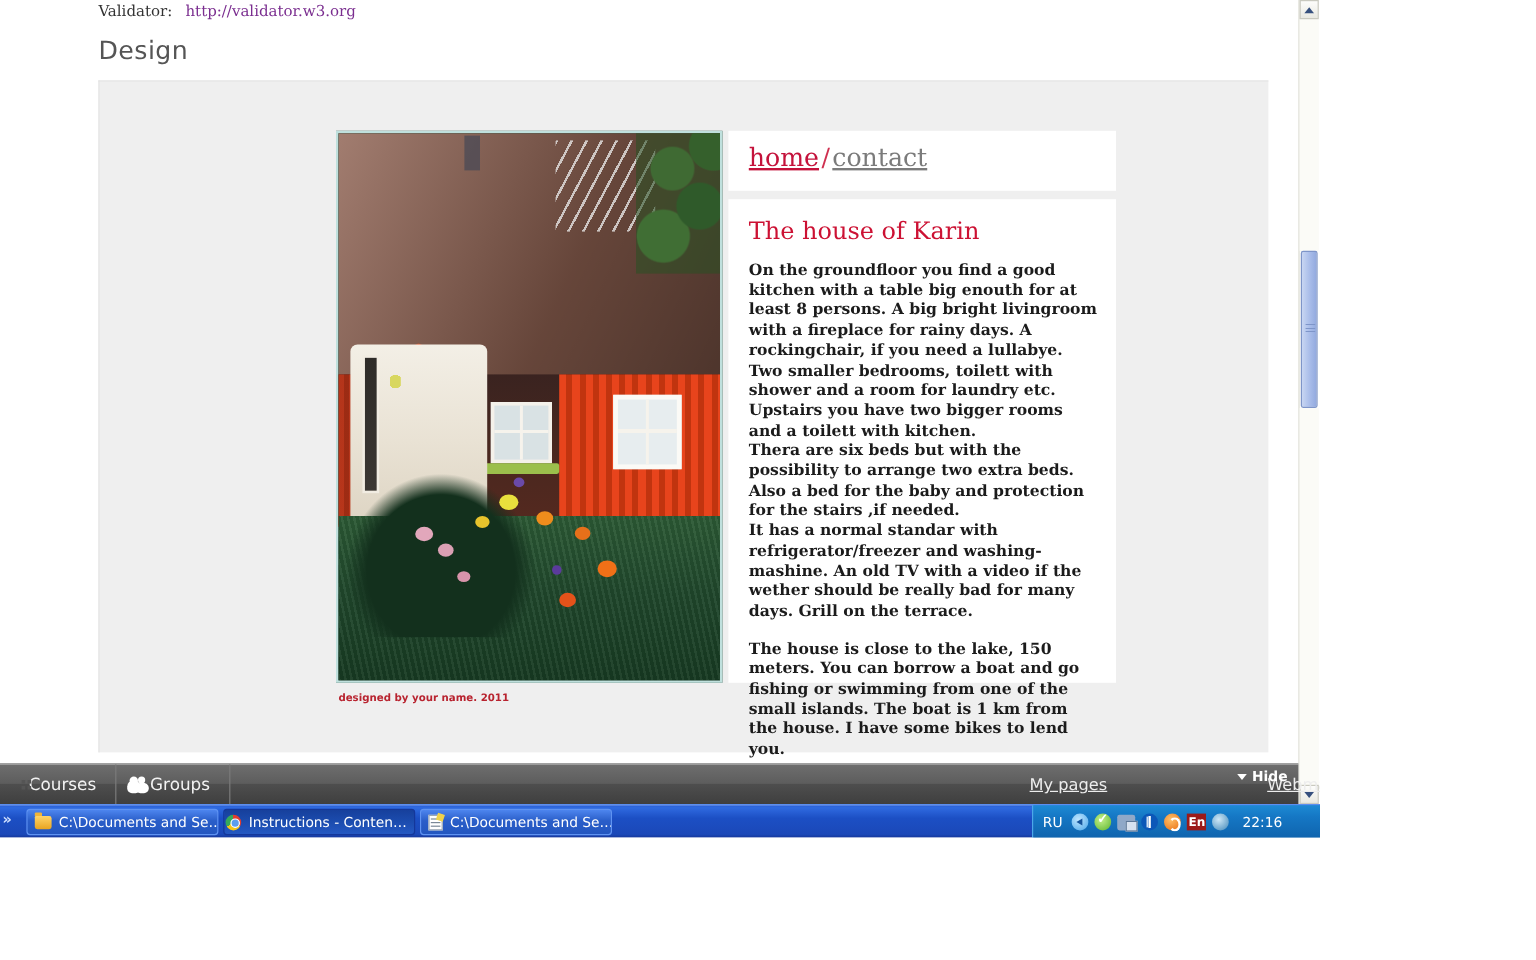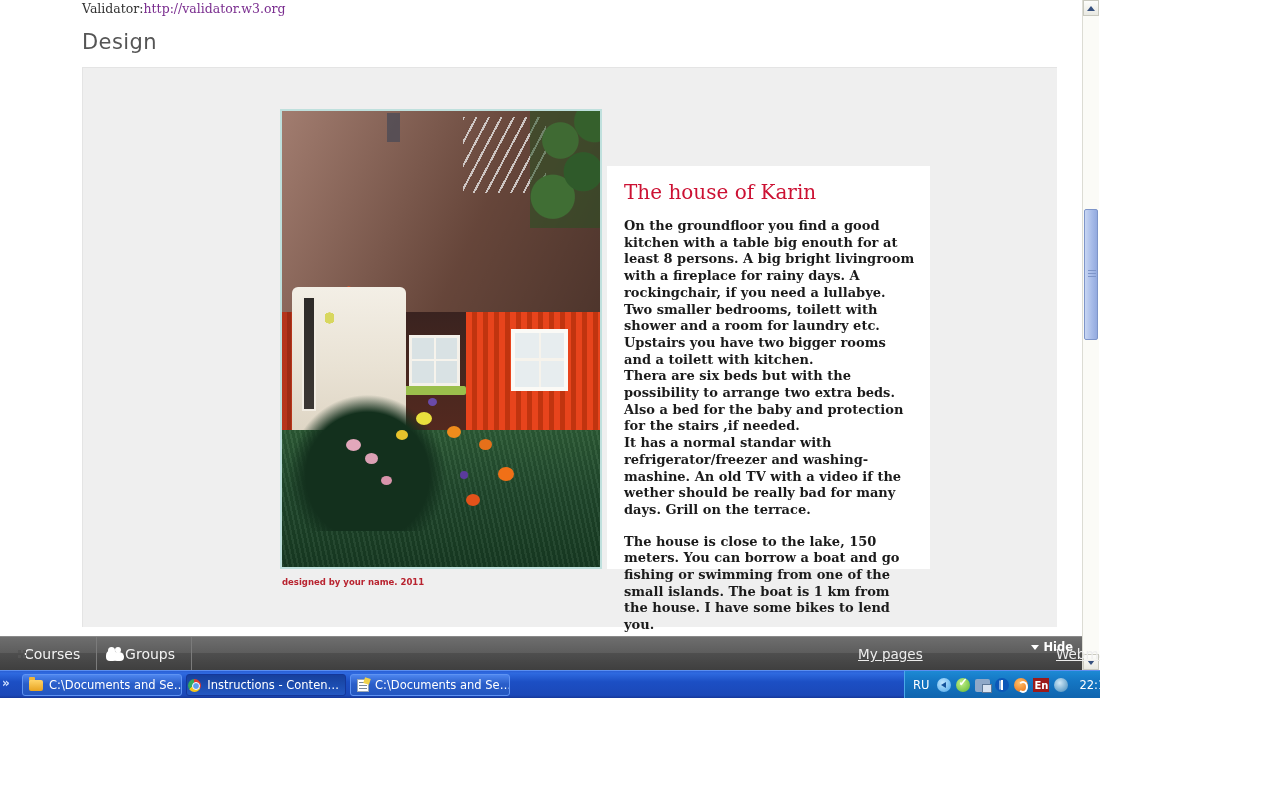--- a/index.html
+++ b/index.html
@@ -18,21 +18,21 @@
     overflow:hidden;
   }
 
   
   #validator-line {
     position:absolute; left:82px; top:1px;
     font-family:"DejaVu Serif","Liberation Serif",serif;
     font-size:12.5px; color:#333333;
     white-space:nowrap;
   }
-  #validator-link { color:#7a2d8f; text-decoration:none; margin-left:0; }
+  #validator-link { color:#7a2d8f; text-decoration:none; margin-left:11px; }
 
   
   #design-heading {
     position:absolute; left:82px; top:30px;
     font-family:"DejaVu Sans","Liberation Sans",sans-serif;
     font-size:21px; font-weight:normal; color:#555555;
     letter-spacing:.4px;
   }
 
   
@@ -324,21 +324,21 @@
   .ico-folder:before { content:"";position:absolute;left:0;top:-3px;width:6px;height:3px;background:#f0b43a;border-radius:1px 1px 0 0; }
   .ico-chrome { width:13px;height:13px;border-radius:50%;flex:0 0 auto;
     background:conic-gradient(#e23b2e 0 33%, #f5c518 33% 66%, #35a85b 66% 100%); position:relative; }
   .ico-chrome:after { content:"";position:absolute;left:3.5px;top:3.5px;width:6px;height:6px;border-radius:50%;background:#5c9ded;border:1px solid #fff; }
   .ico-notepad { width:12px;height:13px;background:#ffffff;border:1px solid #9aa7b5;flex:0 0 auto;position:relative; }
   .ico-notepad:before { content:"";position:absolute;left:1px;top:2px;width:8px;height:1px;background:#7b8897;box-shadow:0 3px 0 #7b8897,0 6px 0 #7b8897; }
   .ico-notepad:after { content:"";position:absolute;right:-2px;top:-2px;width:6px;height:6px;background:#f0d24b;transform:rotate(18deg); }
 
   
   #tray {
-    position:absolute; right:0; top:0; width:196px; height:28px;
+    position:absolute; right:0; top:0; width:240px; height:28px;
     background:linear-gradient(180deg,#1d8ad4 0%,#1577c4 35%,#0f63ad 100%);
     border-left:1px solid #4aa9e8;
     display:flex; align-items:center; gap:5px; padding-left:8px;
   }
   #tray-lang { color:#ffffff; font-size:11.5px; font-family:"DejaVu Sans","Liberation Sans",sans-serif; margin-right:3px; }
   .tray-ico { width:14px;height:14px;border-radius:50%;flex:0 0 auto; }
   #tray-chevron { background:radial-gradient(circle at 40% 35%,#bfe6ff,#4aa6e8); position:relative; }
   #tray-chevron:after { content:"";position:absolute;left:4px;top:3.5px;width:0;height:0;border-top:3px solid transparent;border-bottom:3px solid transparent;border-right:5px solid #15539b; }
   #tray-shield { background:radial-gradient(circle at 40% 35%,#c4f08a,#5bb42e); position:relative; }
   #tray-shield:after { content:"✓";position:absolute;left:2px;top:-2px;color:#fff;font-size:11px;font-weight:bold; }
@@ -420,20 +420,25 @@
           <div class="flower" style="left:26%;top:75%;width:13px;height:11px;background:#dba0b4;"></div>
           <div class="flower" style="left:31%;top:80%;width:11px;height:9px;background:#d894ab;"></div>
           <div class="flower" style="left:56%;top:79%;width:8px;height:8px;background:#5b3b9c;"></div>
           <div class="flower" style="left:46%;top:63%;width:9px;height:8px;background:#6a4aa8;"></div>
 
         </div>
       </div>
 
       <div id="credit">designed by your name. 2011</div>
 
+      <div id="nav-panel">
+        <div id="nav-inner">
+          <a id="nav-home" href="#">home</a><span id="nav-sep">/</span><a id="nav-contact" href="#">contact</a>
+        </div>
+      </div>
 
       <div id="text-panel">
         <div id="article-title">The house of Karin</div>
         <div id="article-body">
           <p>On the groundfloor you find a good kitchen with a table big enouth for at least 8 persons. A big bright livingroom with a fireplace for rainy days. A rockingchair, if you need a lullabye. Two smaller bedrooms, toilett with shower and a room for laundry etc.</p>
           <p>Upstairs you have two bigger rooms and a toilett with kitchen.</p>
           <p>Thera are six beds but with the possibility to arrange two extra beds. Also a bed for the baby and protection for the stairs ,if needed.</p>
           <p>It has a normal standar with refrigerator/freezer and washing-mashine. An old TV with a video if the wether should be really bad for many days. Grill on the terrace.</p>
           <p class="gap">The house is close to the lake, 150 meters. You can borrow a boat and go fishing or swimming from one of the small islands. The boat is 1 km from the house. I have some bikes to lend you.</p>
         </div>

